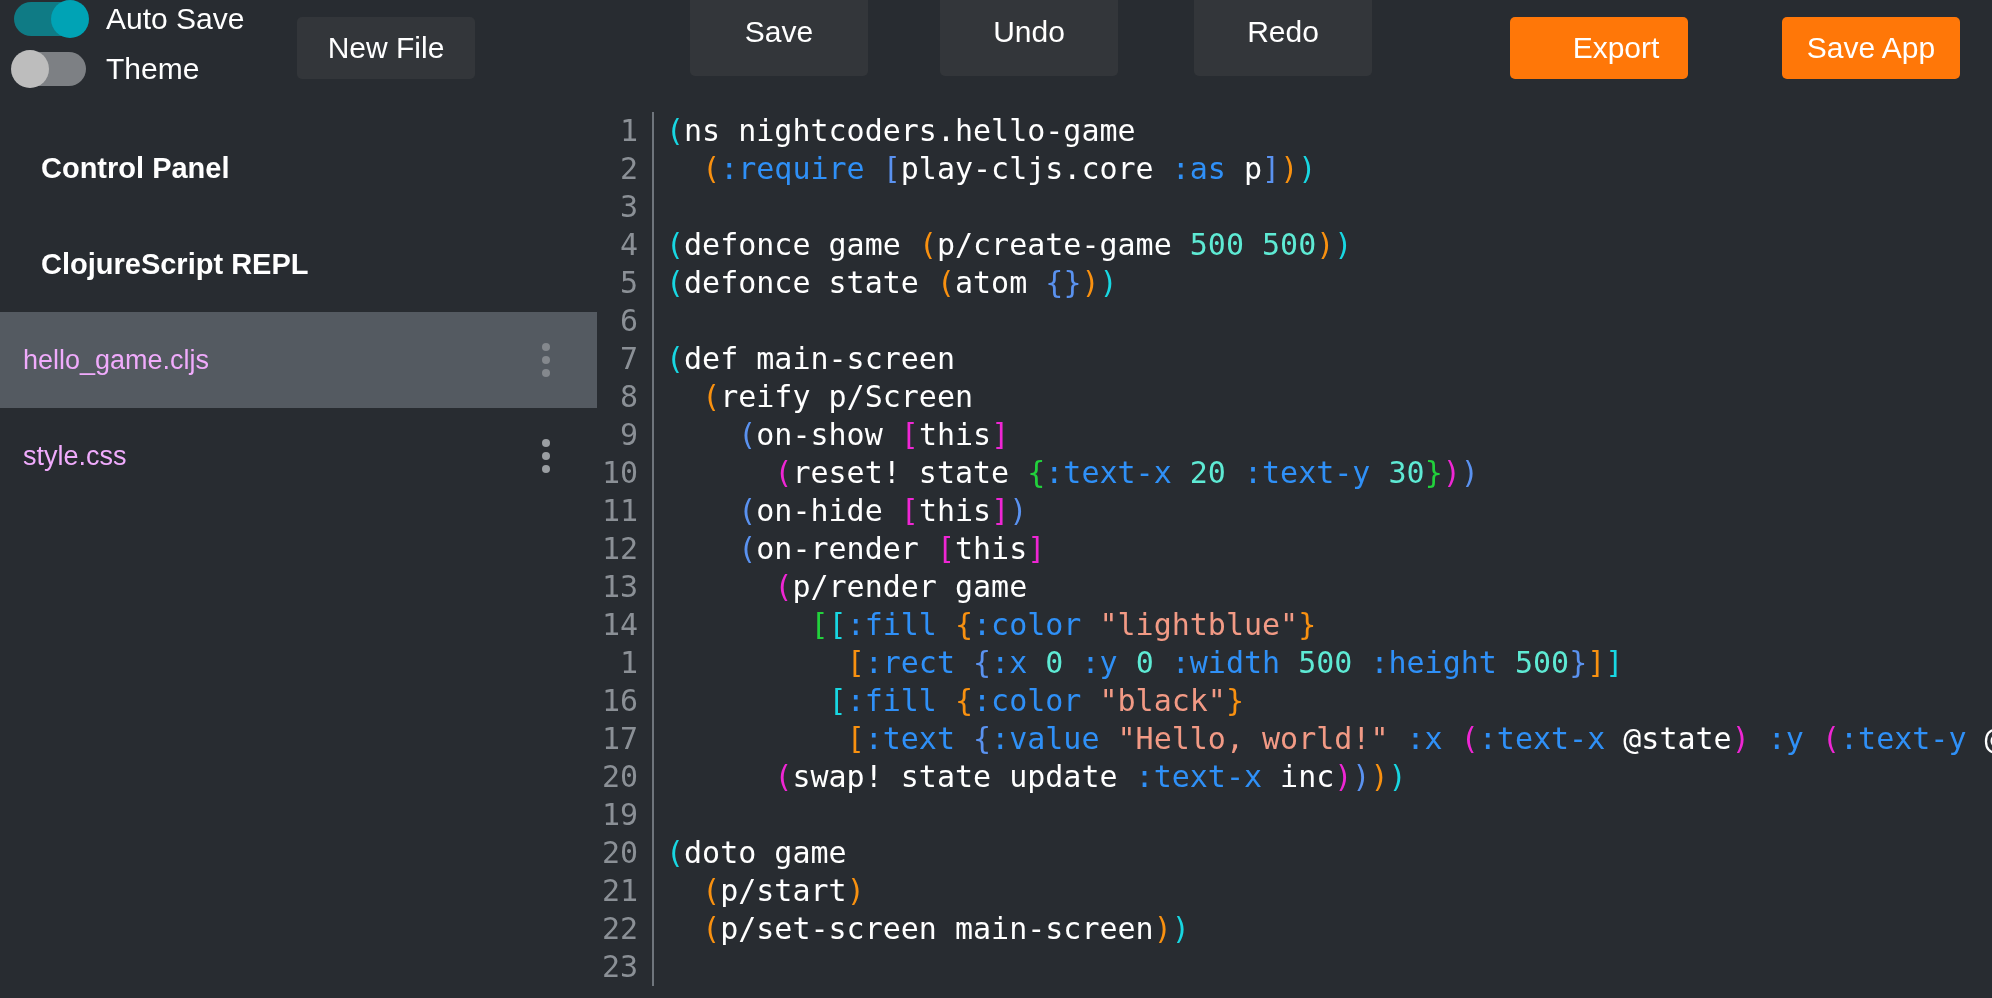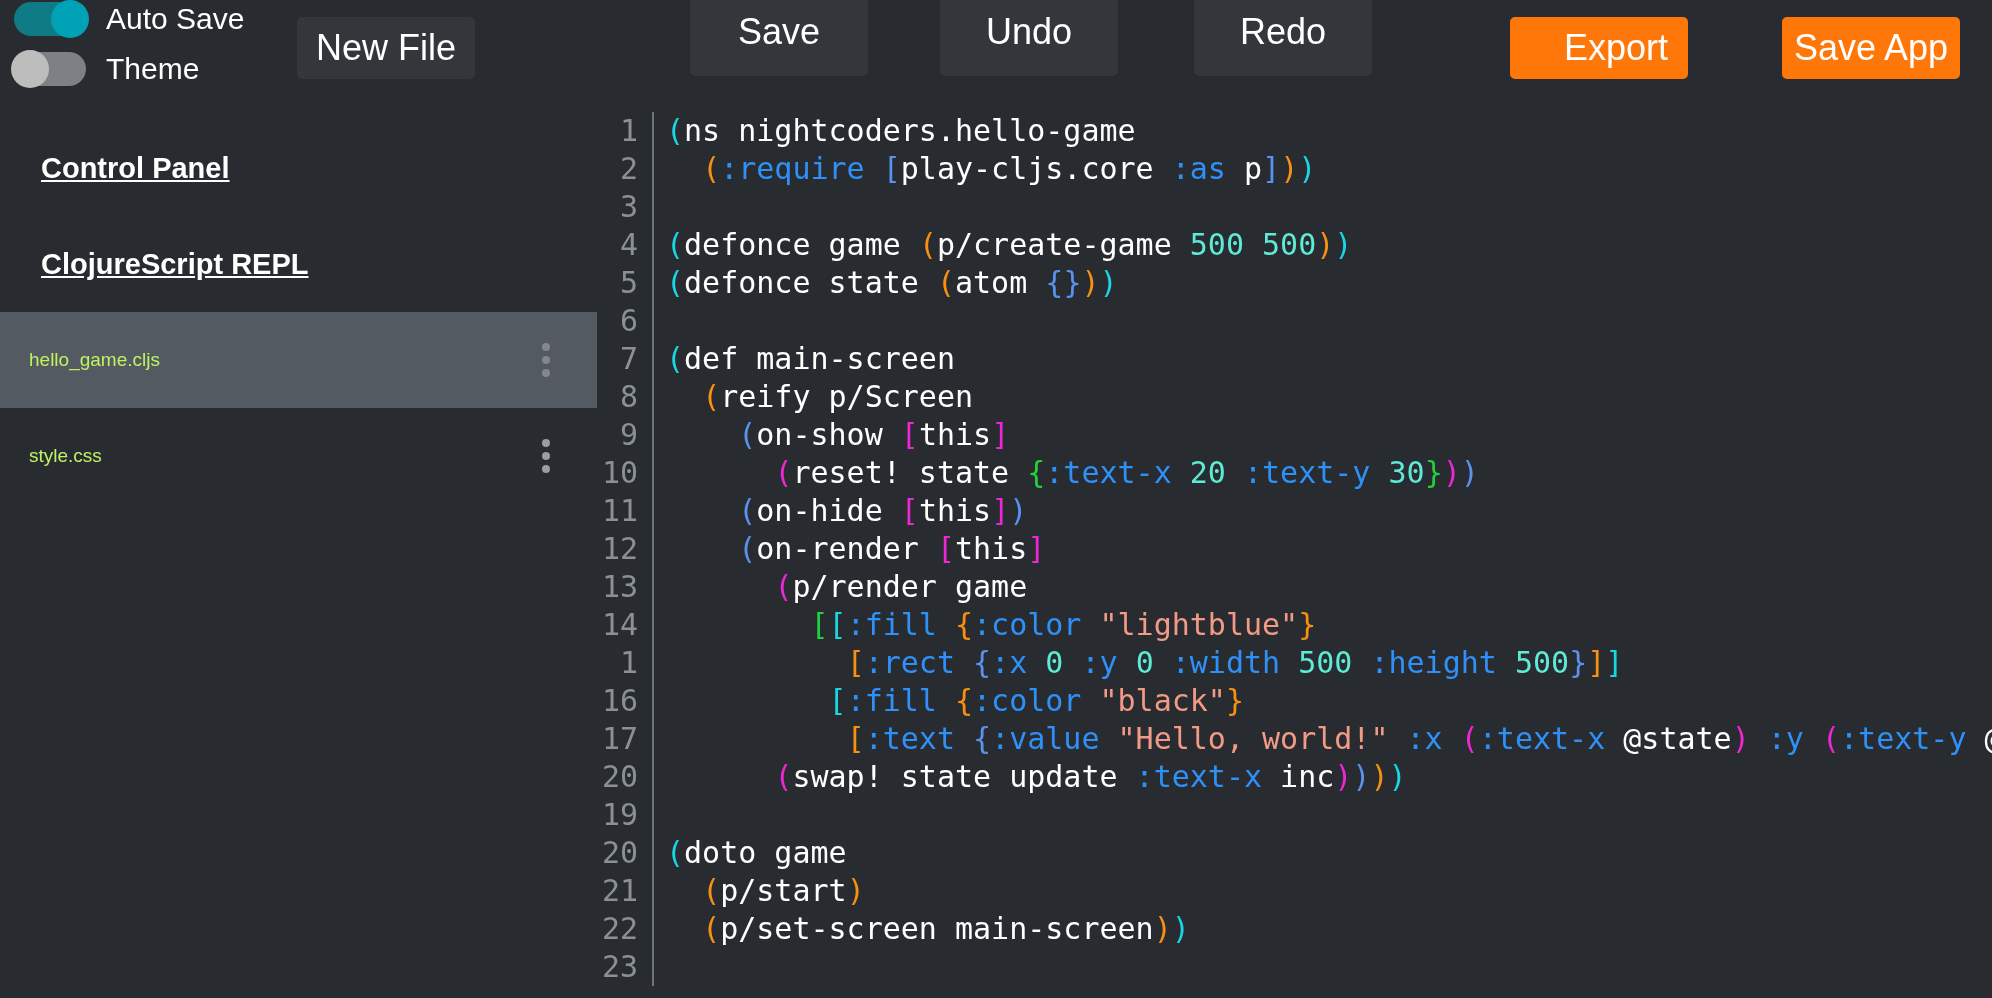--- a/index.html
+++ b/index.html
@@ -63,21 +63,21 @@
     margin-left: 20px;
     white-space: nowrap;
   }
 
   .tb-btn {
     position: absolute;
     display: flex;
     align-items: center;
     justify-content: center;
     color: #ffffff;
-    font-size: 36px;
+    font-size: 30px;
     border-radius: 5px;
     box-sizing: border-box;
     cursor: pointer;
     user-select: none;
     text-align: center;
   }
   .tb-btn.dark { background: #33363a; }
   .tb-btn.orange { background: #ff7708; }
 
   
@@ -98,36 +98,35 @@
     background: #282c31;
   }
   .side-heading {
     color: #ffffff;
     font-size: 29px;
     font-weight: bold;
     padding-left: 41px;
     height: 96px;
     line-height: 96px;
     white-space: nowrap;
-    text-decoration: underline;
   }
   #heading-control-panel { margin-top: 20px; }
 
   .file-row {
     position: relative;
     height: 96px;
     display: flex;
     align-items: center;
     cursor: pointer;
   }
   .file-row.selected { background: #545a61; }
   .file-name {
-    color: #bef264;
-    font-size: 19px;
-    padding-left: 29px;
+    color: #f0abfc;
+    font-size: 27px;
+    padding-left: 23px;
     white-space: nowrap;
   }
   .kebab {
     position: absolute;
     right: 47px;
     top: 50%;
     transform: translateY(-50%);
     width: 8px;
     display: flex;
     flex-direction: column;

